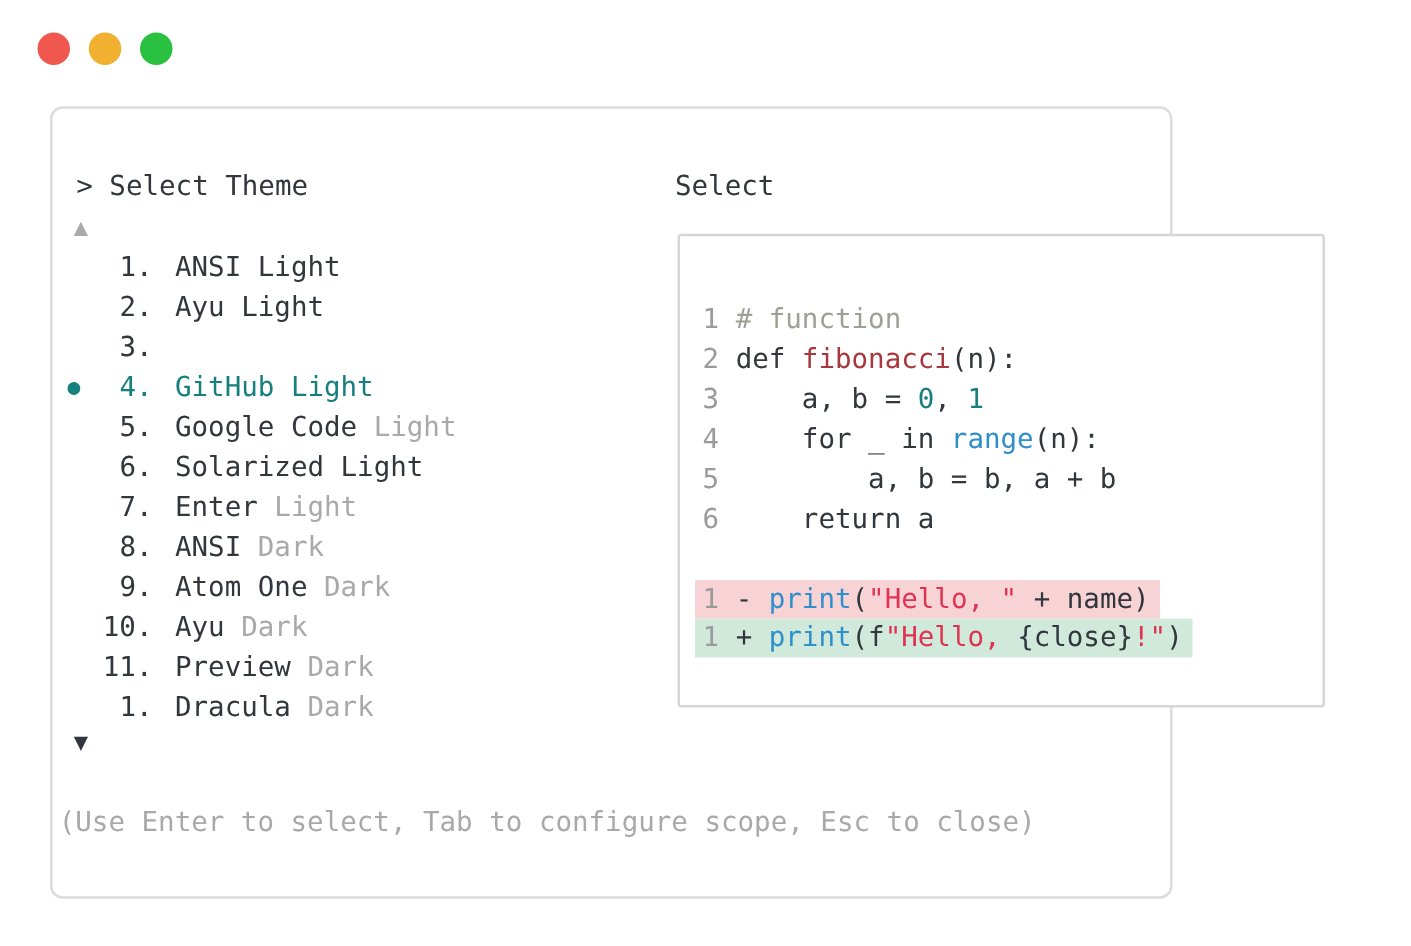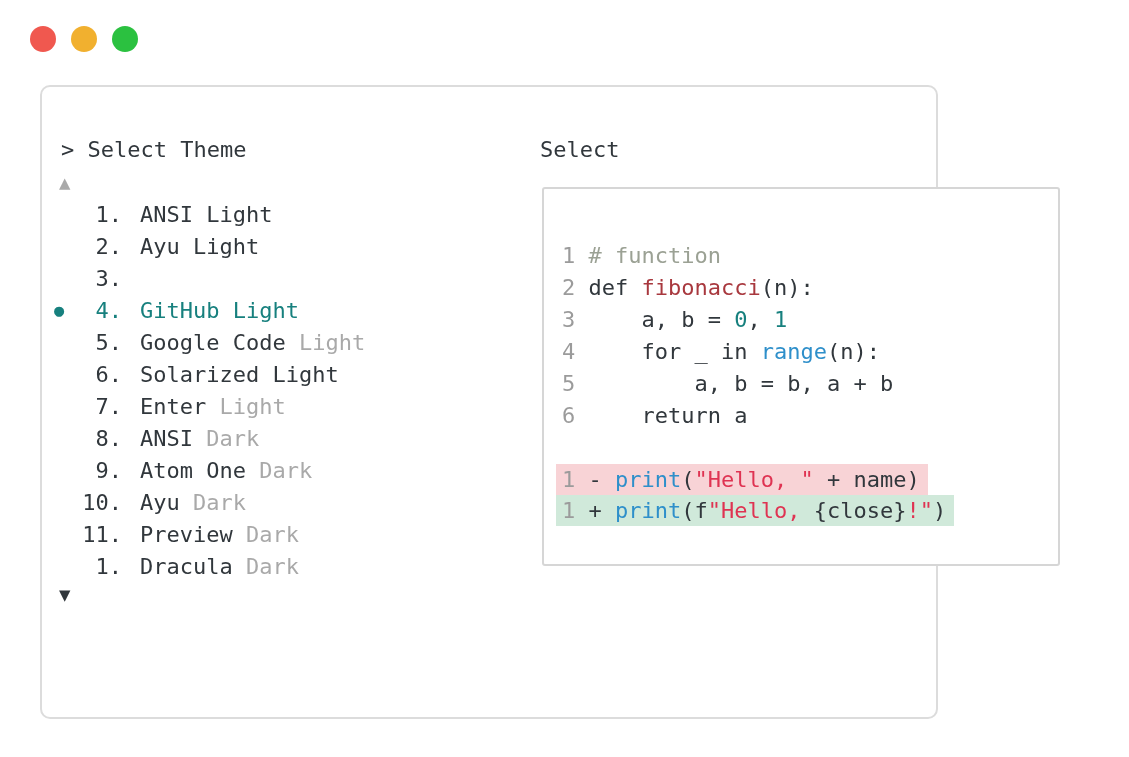--- a/index.html
+++ b/index.html
@@ -84,20 +84,21 @@
       <div class="theme-row"><span class="marker"></span><span class="num">7.</span><span class="label">Enter </span><span class="variant">Light</span></div>
       <div class="theme-row"><span class="marker"></span><span class="num">8.</span><span class="label">ANSI </span><span class="variant">Dark</span></div>
       <div class="theme-row"><span class="marker"></span><span class="num">9.</span><span class="label">Atom One </span><span class="variant">Dark</span></div>
       <div class="theme-row"><span class="marker"></span><span class="num">10.</span><span class="label">Ayu </span><span class="variant">Dark</span></div>
       <div class="theme-row"><span class="marker"></span><span class="num">11.</span><span class="label">Preview </span><span class="variant">Dark</span></div>
       <div class="theme-row"><span class="marker"></span><span class="num">1.</span><span class="label">Dracula </span><span class="variant">Dark</span></div>
     </div>
 
   <div class="scroll-arrow scroll-down">▼</div>
 
+  <div class="footer-hint">(Use Enter to select, Tab to configure scope, Esc to close)</div>
 
   <div class="preview-box">
     <div class="code-block" id="code-block"><div class="code-line"><span class="c-ln">1 </span><span class="c-comment"># function</span></div><div class="code-line"><span class="c-ln">2 </span><span class="c-code">def </span><span class="c-func">fibonacci</span><span class="c-code">(n):</span></div><div class="code-line"><span class="c-ln">3 </span><span class="c-code">    a, b = </span><span class="c-num">0</span><span class="c-code">, </span><span class="c-num">1</span></div><div class="code-line"><span class="c-ln">4 </span><span class="c-code">    for _ in </span><span class="c-builtin">range</span><span class="c-code">(n):</span></div><div class="code-line"><span class="c-ln">5 </span><span class="c-code">        a, b = b, a + b</span></div><div class="code-line"><span class="c-ln">6 </span><span class="c-code">    return a</span></div></div>
     <div class="diff-block" id="diff-block">
         <div class="diff-row removed"><span class="c-ln">1 </span><span class="c-code">- </span><span class="c-builtin">print</span><span class="c-code">(</span><span class="c-str">"Hello, "</span><span class="c-code"> + name)</span></div>
         <div class="diff-row added"><span class="c-ln">1 </span><span class="c-code">+ </span><span class="c-builtin">print</span><span class="c-code">(f</span><span class="c-str">"Hello, </span><span class="c-code">{close}</span><span class="c-str">!"</span><span class="c-code">)</span></div>
       </div>
   </div>
 </div>
 

